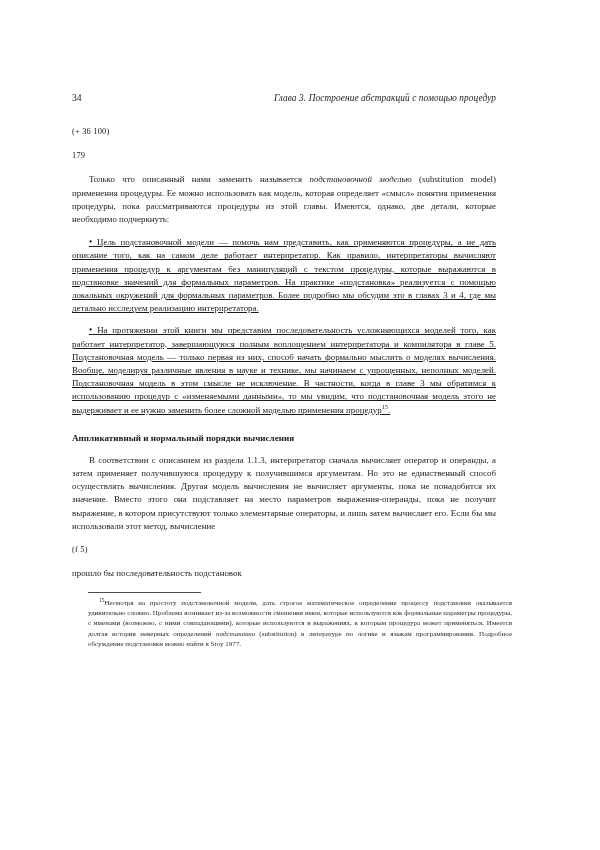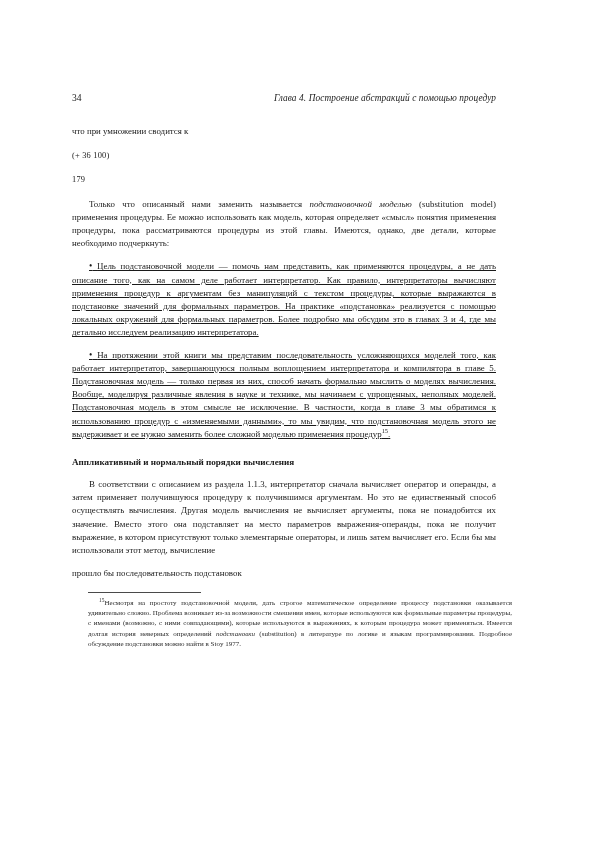--- a/index.html
+++ b/index.html
@@ -126,40 +126,40 @@
 </style>
 </head>
 <body>
 
 <div class="page">
 
   <div class="content">
 
     <div class="runhead">
       <span class="folio">34</span>
-      <span class="chaptitle">Глава 4. Построение абстракций с помощью процедур</span>
+      <span class="chaptitle">Глава 3. Построение абстракций с помощью процедур</span>
     </div>
 
-    <p class="flush">что при умножении сводится к</p>
 
     <pre class="code">(+ 36 100)</pre>
 
 
     <pre class="code">179</pre>
 
     <p class="para indent"><span>Только что описанный нами заменить называется </span><em>подстановочной моделью</em><span> (substitution model) применения процедуры. Ее можно использовать как модель, которая определяет «смысл» понятия применения процедуры, пока рассматриваются процедуры из этой главы. Имеются, однако, две детали, которые необходимо подчеркнуть:</span></p>
 
     <p class="bullet-para"><span class="bullet-mark">•</span>&nbsp;<span>Цель подстановочной модели — помочь нам представить, как применяются процедуры, а не дать описание того, как на самом деле работает интерпретатор. Как правило, интерпретаторы вычисляют применения процедур к аргументам без манипуляций с текстом процедуры, которые выражаются в подстановке значений для формальных параметров. На практике «подстановка» реализуется с помощью локальных окружений для формальных параметров. Более подробно мы обсудим это в главах 3 и 4, где мы детально исследуем реализацию интерпретатора.</span></p>
 
     <p class="bullet-para"><span class="bullet-mark">•</span>&nbsp;<span>На протяжении этой книги мы представим последовательность усложняющихся моделей того, как работает интерпретатор, завершающуюся полным воплощением интерпретатора и компилятора в главе 5. Подстановочная модель — только первая из них, способ начать формально мыслить о моделях вычисления. Вообще, моделируя различные явления в науке и технике, мы начинаем с упрощенных, неполных моделей. Подстановочная модель в этом смысле не исключение. В частности, когда в главе 3 мы обратимся к использованию процедур с «изменяемыми данными», то мы увидим, что подстановочная модель этого не выдерживает и ее нужно заменить более сложной моделью применения процедур</span><sup>15</sup><span>.</span></p>
 
     <h3 class="subhead">Аппликативный и нормальный порядки вычисления</h3>
 
     <p class="para indent">В соответствии с описанием из раздела 1.1.3, интерпретатор сначала вычисляет оператор и операнды, а затем применяет получившуюся процедуру к получившимся аргументам. Но это не единственный способ осуществлять вычисления. Другая модель вычисления не вычисляет аргументы, пока не понадобится их значение. Вместо этого она подставляет на место параметров выражения-операнды, пока не получит выражение, в котором присутствуют только элементарные операторы, и лишь затем вычисляет его. Если бы мы использовали этот метод, вычисление</p>
 
+    <pre class="code">(f 5)</pre>
 
     <p class="flush">прошло бы последовательность подстановок</p>
 
   </div>
 
   <div class="footnote-zone">
     <div class="fn-rule"></div>
     <p class="footnote"><sup>15</sup><span>Несмотря на простоту подстановочной модели, дать строгое математическое определение процессу подстановки оказывается удивительно сложно. Проблема возникает из-за возможности смешения имен, которые используются как формальные параметры процедуры, с именами (возможно, с ними совпадающими), которые используются в выражениях, к которым процедура может применяться. Имеется долгая история неверных определений </span><em>подстановки</em><span> (substitution) в литературе по логике и языкам программирования. Подробное обсуждение подстановки можно найти в Stoy 1977.</span></p>
   </div>
 

